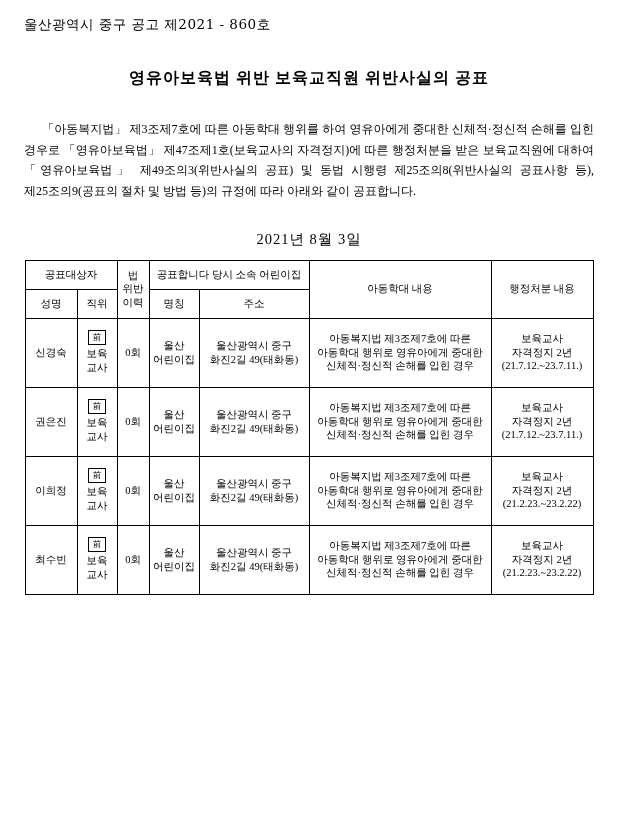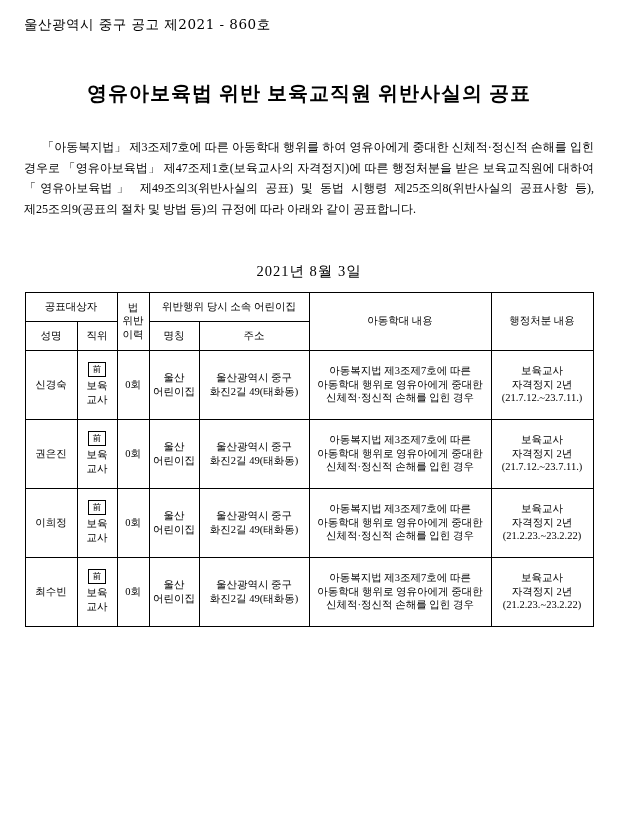--- a/index.html
+++ b/index.html
@@ -25,38 +25,38 @@
   }
   .notice-no {
     font-family: "DejaVu Serif", "Liberation Serif", serif;
     font-size: 13.5px;
     letter-spacing: 0.5px;
     margin: 4px 0 0 2px;
     white-space: nowrap;
   }
   .doc-title {
     text-align: center;
-    font-size: 20px;
+    font-size: 16px;
     font-weight: bold;
     letter-spacing: 1px;
-    margin: 46px 0 0 0;
+    margin: 34px 0 0 0;
     white-space: nowrap;
   }
   .body-para {
     font-size: 12px;
     line-height: 1.72;
     margin: 30px 2px 0 2px;
     text-align: justify;
     text-indent: 18px;
     word-break: keep-all;
   }
   .date-line {
     text-align: center;
     font-size: 14.5px;
-    margin-top: 42px;
+    margin-top: 28px;
     letter-spacing: 1px;
   }
   .issuer {
     text-align: center;
     font-size: 19px;
     font-weight: bold;
     margin-top: 32px;
     letter-spacing: 2px;
   }
   .section-head {
@@ -121,21 +121,21 @@
       <col style="width:102px">
     </colgroup>
     <thead>
       <tr>
         <th class="hdr-cell" colspan="2">공표대상자</th>
         <th class="hdr-cell" rowspan="2">
           <div>법</div>
           <div>위반</div>
           <div>이력</div>
         </th>
-        <th class="hdr-cell" colspan="2">위반행위 당시 소속 어린이집</th>
+        <th class="hdr-cell" colspan="2">공표합니다 당시 소속 어린이집</th>
         <th class="hdr-cell" rowspan="2">아동학대 내용</th>
         <th class="hdr-cell" rowspan="2">행정처분 내용</th>
       </tr>
       <tr>
         <th class="hdr-cell">성명</th>
         <th class="hdr-cell">직위</th>
         <th class="hdr-cell">명칭</th>
         <th class="hdr-cell">주소</th>
       </tr>
     </thead>

